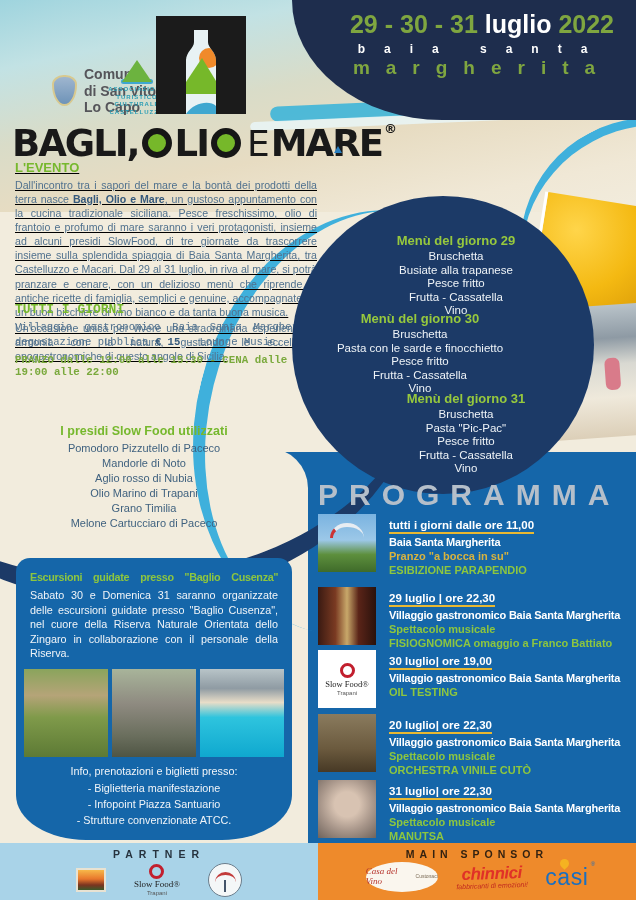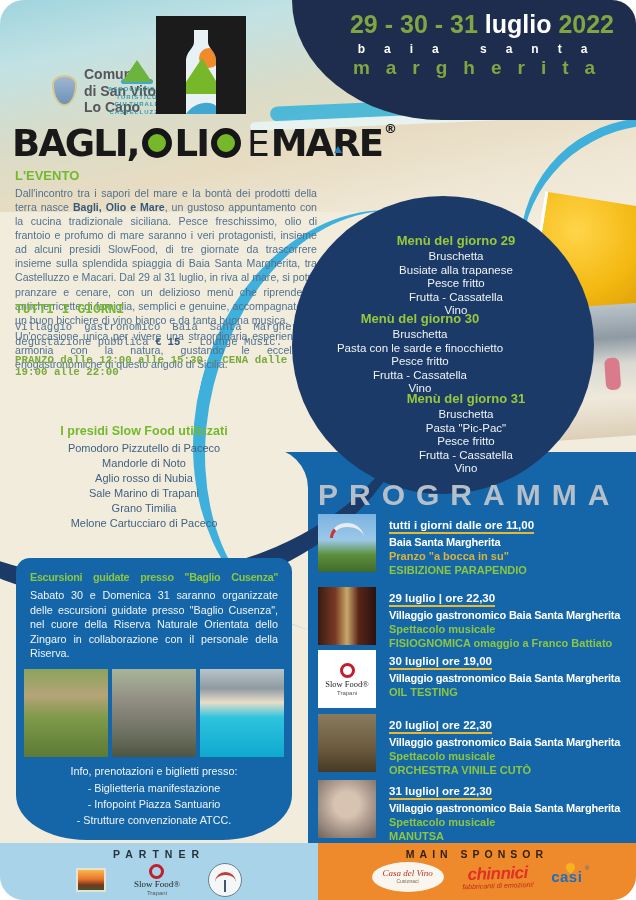--- a/index.html
+++ b/index.html
@@ -1,17 +1,17 @@
 <!DOCTYPE html>
 <html><head>
 <meta charset="utf-8">
 <style>
   html,body{margin:0;padding:0;}
   #poster{position:relative;width:636px;height:900px;overflow:hidden;background:#f2ecdd;
-    font-family:"Liberation Sans",sans-serif;border-radius:24px;}
+    font-family:"Liberation Sans",sans-serif;}
   #poster *{box-sizing:border-box;}
   .abs{position:absolute;}
 
   
   #beach{left:0;top:0;width:636px;height:212px;
     background:linear-gradient(168deg,#9fd4de 0%,#c2e2e4 20%,#d9dcc8 42%,#e7dcc2 62%,#f0e8d6 85%,#f2ecdd 100%);}
   #wave1{left:270px;top:98px;width:400px;height:15px;background:#35b3d9;border-radius:8px;
     transform:rotate(-2.5deg);opacity:.85;}
   #wave2{left:250px;top:113px;width:420px;height:9px;background:#e9f6f7;border-radius:6px;
     transform:rotate(-2.5deg);opacity:.85;}
@@ -52,21 +52,21 @@
     font-family:"DejaVu Sans",sans-serif;color:#191919;}
   #title .tb{font-size:37px;font-weight:800;letter-spacing:-2px;}
   #title .disc{width:30px;height:30px;border-radius:50%;background:#76b82a;border:6px solid #161616;margin:0 1px;}
   #title .te{font-size:36px;font-weight:400;letter-spacing:-1px;margin-left:3px;}
   #title .treg{font-size:13px;font-weight:700;align-self:flex-start;margin-top:2px;}
   #sail{left:334px;top:146px;width:0;height:0;border-left:4px solid transparent;border-right:4px solid transparent;
     border-bottom:7px solid #2a7fc0;}
 
   
   .gh{font-size:13px;font-weight:800;color:#76b82d;margin:0 0 3px;}
-  #evento{left:15px;top:168px;width:302px;}
+  #evento{left:15px;top:160px;width:302px;text-decoration:underline;}
   #evento p{font-size:10.6px;line-height:1.33;text-align:justify;color:#50718e;margin:0 0 2px;}
   #evento strong{color:#35597c;}
   #tutti{left:15px;top:302px;width:302px;font-family:Liberation Mono, monospace;}
   #tutti p{font-size:10.6px;line-height:1.4;text-align:justify;color:#50718e;margin:0;}
   #tutti strong{color:#35597c;}
   #tutti .hours{font-size:10.8px;font-weight:800;color:#7aa93c;margin-top:4px;}
 
   
   #photo-melon{left:536px;top:200px;width:116px;height:110px;transform:rotate(9deg);border-left:3px solid #fff;
     background:radial-gradient(circle at 30% 30%,#ffd54a,#f4b912 55%,#d99a07);}
@@ -135,29 +135,29 @@
   #partner .sf1{font-family:"Liberation Serif",serif;font-size:9px;color:#222;}
   #partner .sf2{font-size:6px;color:#555;}
   #partner .para{width:34px;height:34px;border-radius:50%;background:#f4f7f8;border:1px solid #6a7d8c;position:relative;}
   #partner .parc{position:absolute;left:6px;top:8px;width:21px;height:10px;border-radius:50% 50% 0 0/100% 100% 0 0;
     border-top:3px solid #c23a3a;}
   #partner .pline{position:absolute;left:15px;top:16px;width:2px;height:12px;background:#44546a;}
 
   #sponsor{left:318px;top:843px;width:318px;height:57px;background:#ee8a2b;}
   #sponsor .sh{text-align:center;font-size:10.5px;font-weight:800;letter-spacing:5px;color:#332211;margin-top:5px;}
   #sponsor .slogos{display:flex;justify-content:center;align-items:center;gap:18px;margin-top:2px;}
-  #sponsor .casa{width:72px;height:30px;background:#faf6ee;border-radius:50%;display:flex;flex-direction:column;
+  #sponsor .casa{width:72px;height:30px;background:#faf6ee;border-radius:50%;display:flex;
     align-items:center;justify-content:center;line-height:1.1;}
   #sponsor .casa .c1{font-family:"Liberation Serif",serif;font-style:italic;font-size:9px;color:#b5342c;}
   #sponsor .casa .c2{font-size:5px;color:#7a6a55;}
   #sponsor .chiblk{transform:rotate(-2deg);text-align:center;}
   #sponsor .chi{font-size:17px;font-weight:800;font-style:italic;color:#e03127;letter-spacing:-.5px;line-height:1;}
   #sponsor .chitag{font-size:7px;font-style:italic;color:#c22a20;}
   #sponsor .casiblk{position:relative;}
-  #sponsor .casi{font-size:15px;font-weight:700;color:#1a6fc0;letter-spacing:.5px;}
+  #sponsor .casi{font-size:23px;font-weight:400;color:#1a6fc0;letter-spacing:.5px;}
   #sponsor .drop{position:absolute;left:15px;top:-5px;width:9px;height:9px;background:#f5b321;
     border-radius:50% 50% 50% 0;transform:rotate(-45deg);}
   #sponsor .casireg{position:absolute;right:-7px;top:-3px;font-size:6px;color:#1a6fc0;}
 </style>
 </head>
 <body>
 
 <div id="poster">
 
   <div class="abs" id="beach"></div>
@@ -266,21 +266,21 @@
     <div class="mi">Pesce fritto</div>
     <div class="mi">Frutta - Cassatella</div>
     <div class="mi">Vino</div>
   </div>
 
   <div class="abs" id="presidi">
     <div class="gh">I presidi Slow Food utilizzati</div>
     <div class="pi">Pomodoro Pizzutello di Paceco</div>
     <div class="pi">Mandorle di Noto</div>
     <div class="pi">Aglio rosso di Nubia</div>
-    <div class="pi">Sale Marino di Trapani</div>
+    <div class="pi">Olio Marino di Trapani</div>
     <div class="pi">Grano Timilia</div>
     <div class="pi">Melone Cartucciaro di Paceco</div>
   </div>
 
   <div class="abs" id="prog-head">PROGRAMMA</div>
 
   <div class="prow" style="top:514px">
     <div class="thumb t1">
         <div class="wing"></div>
       </div>

